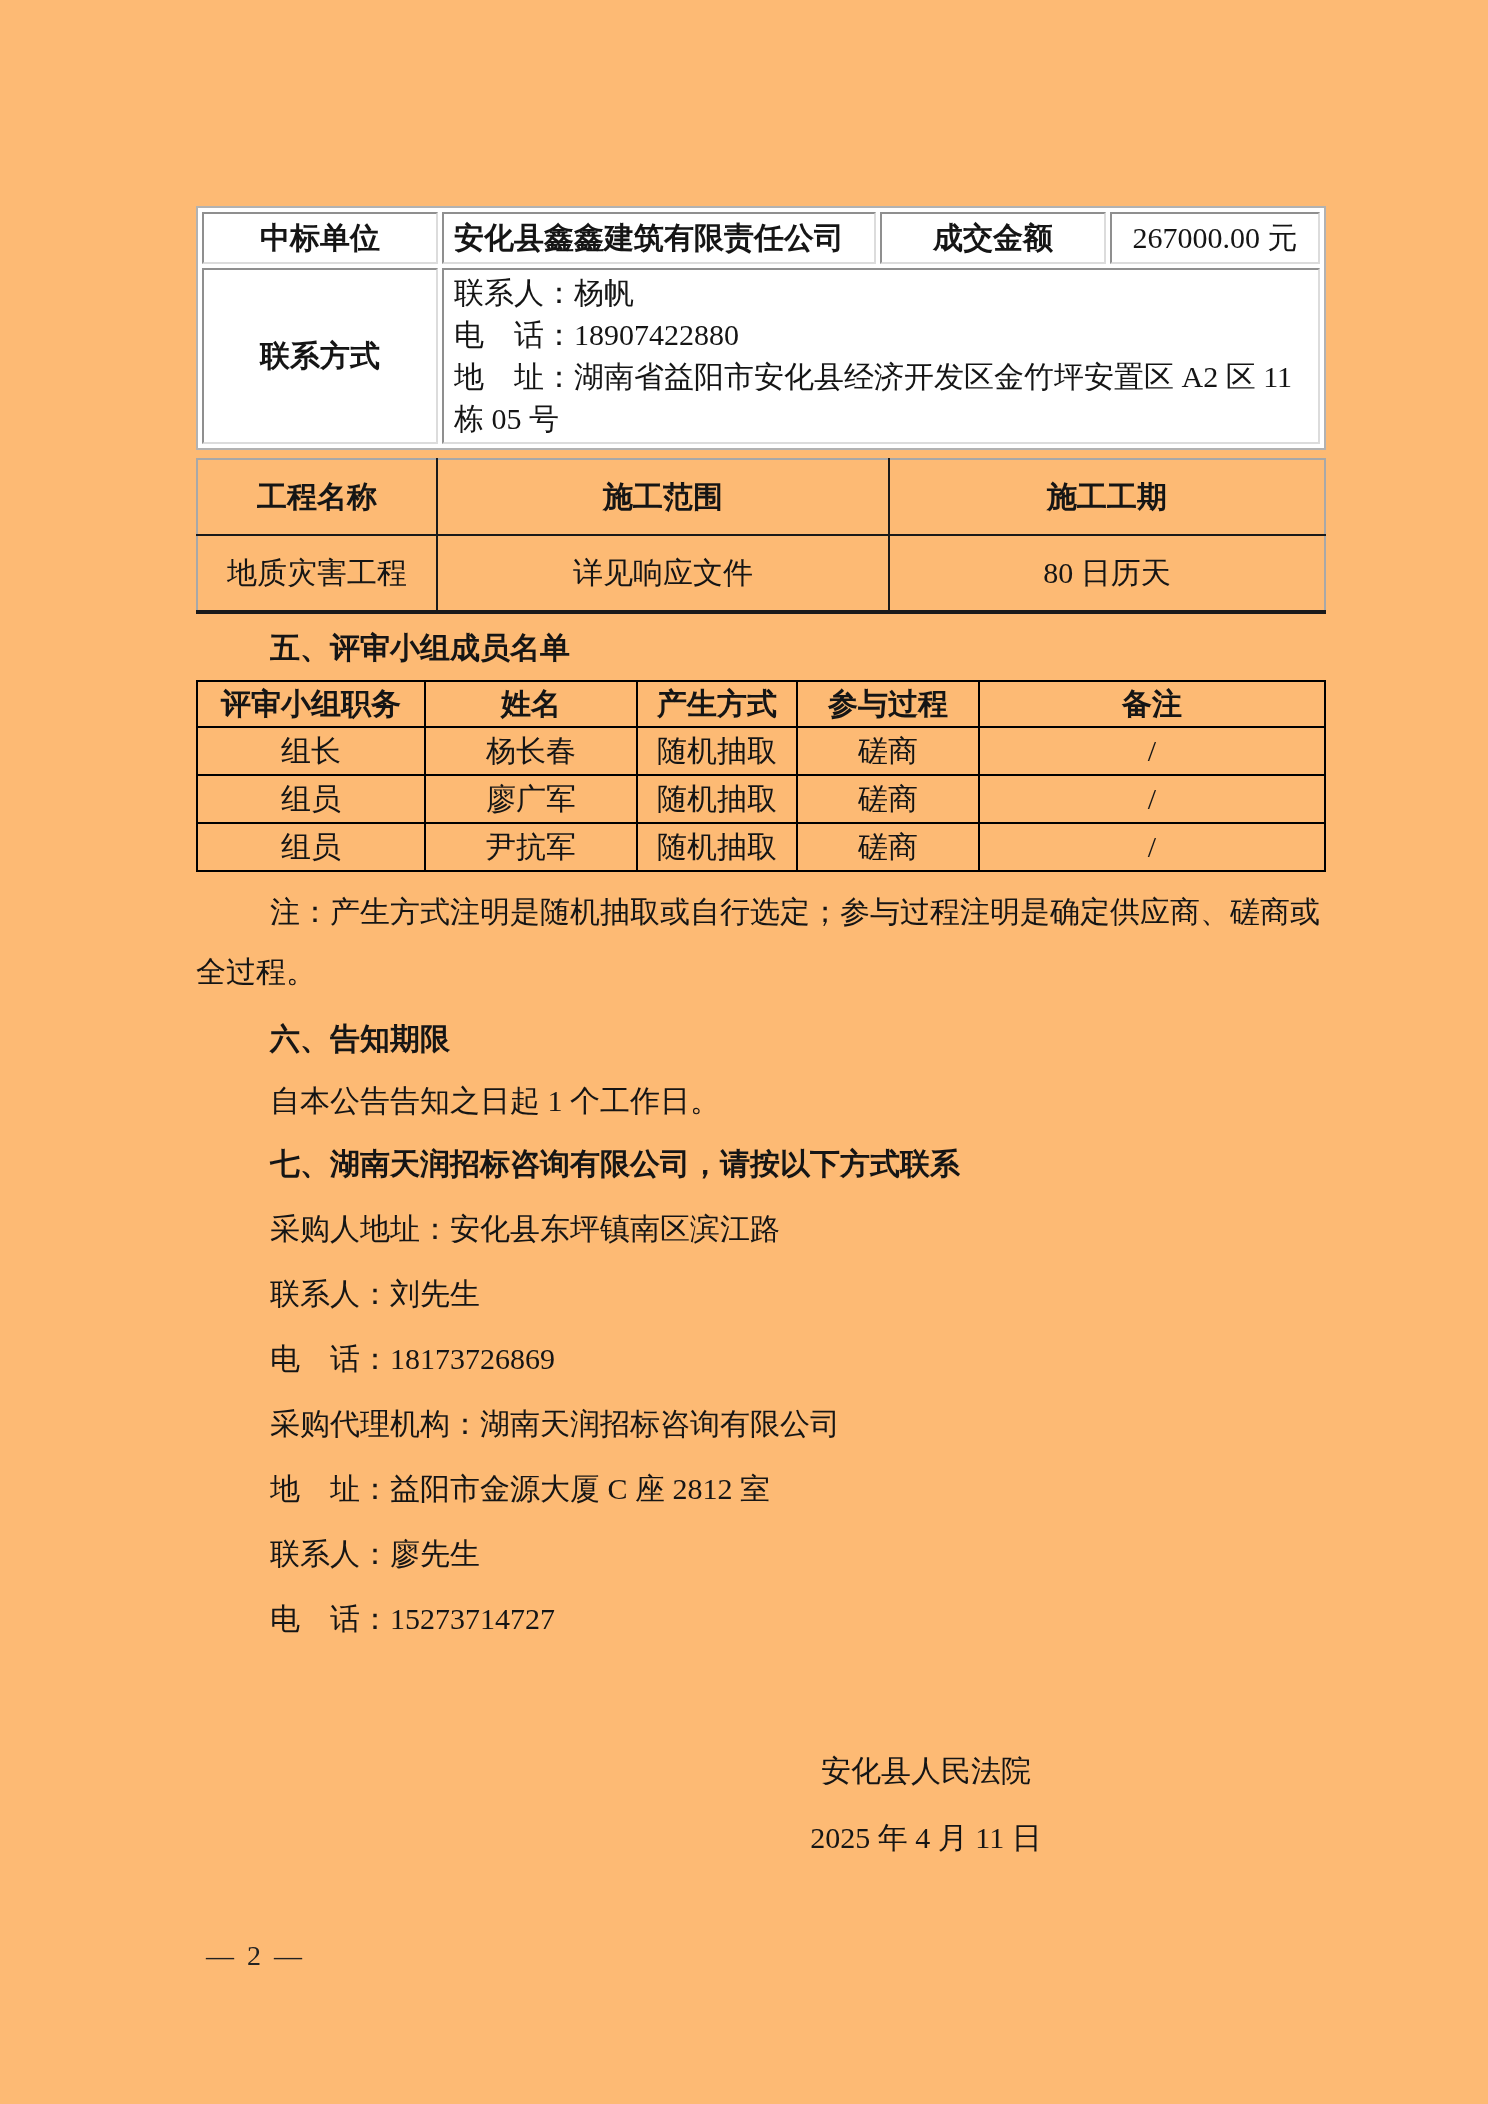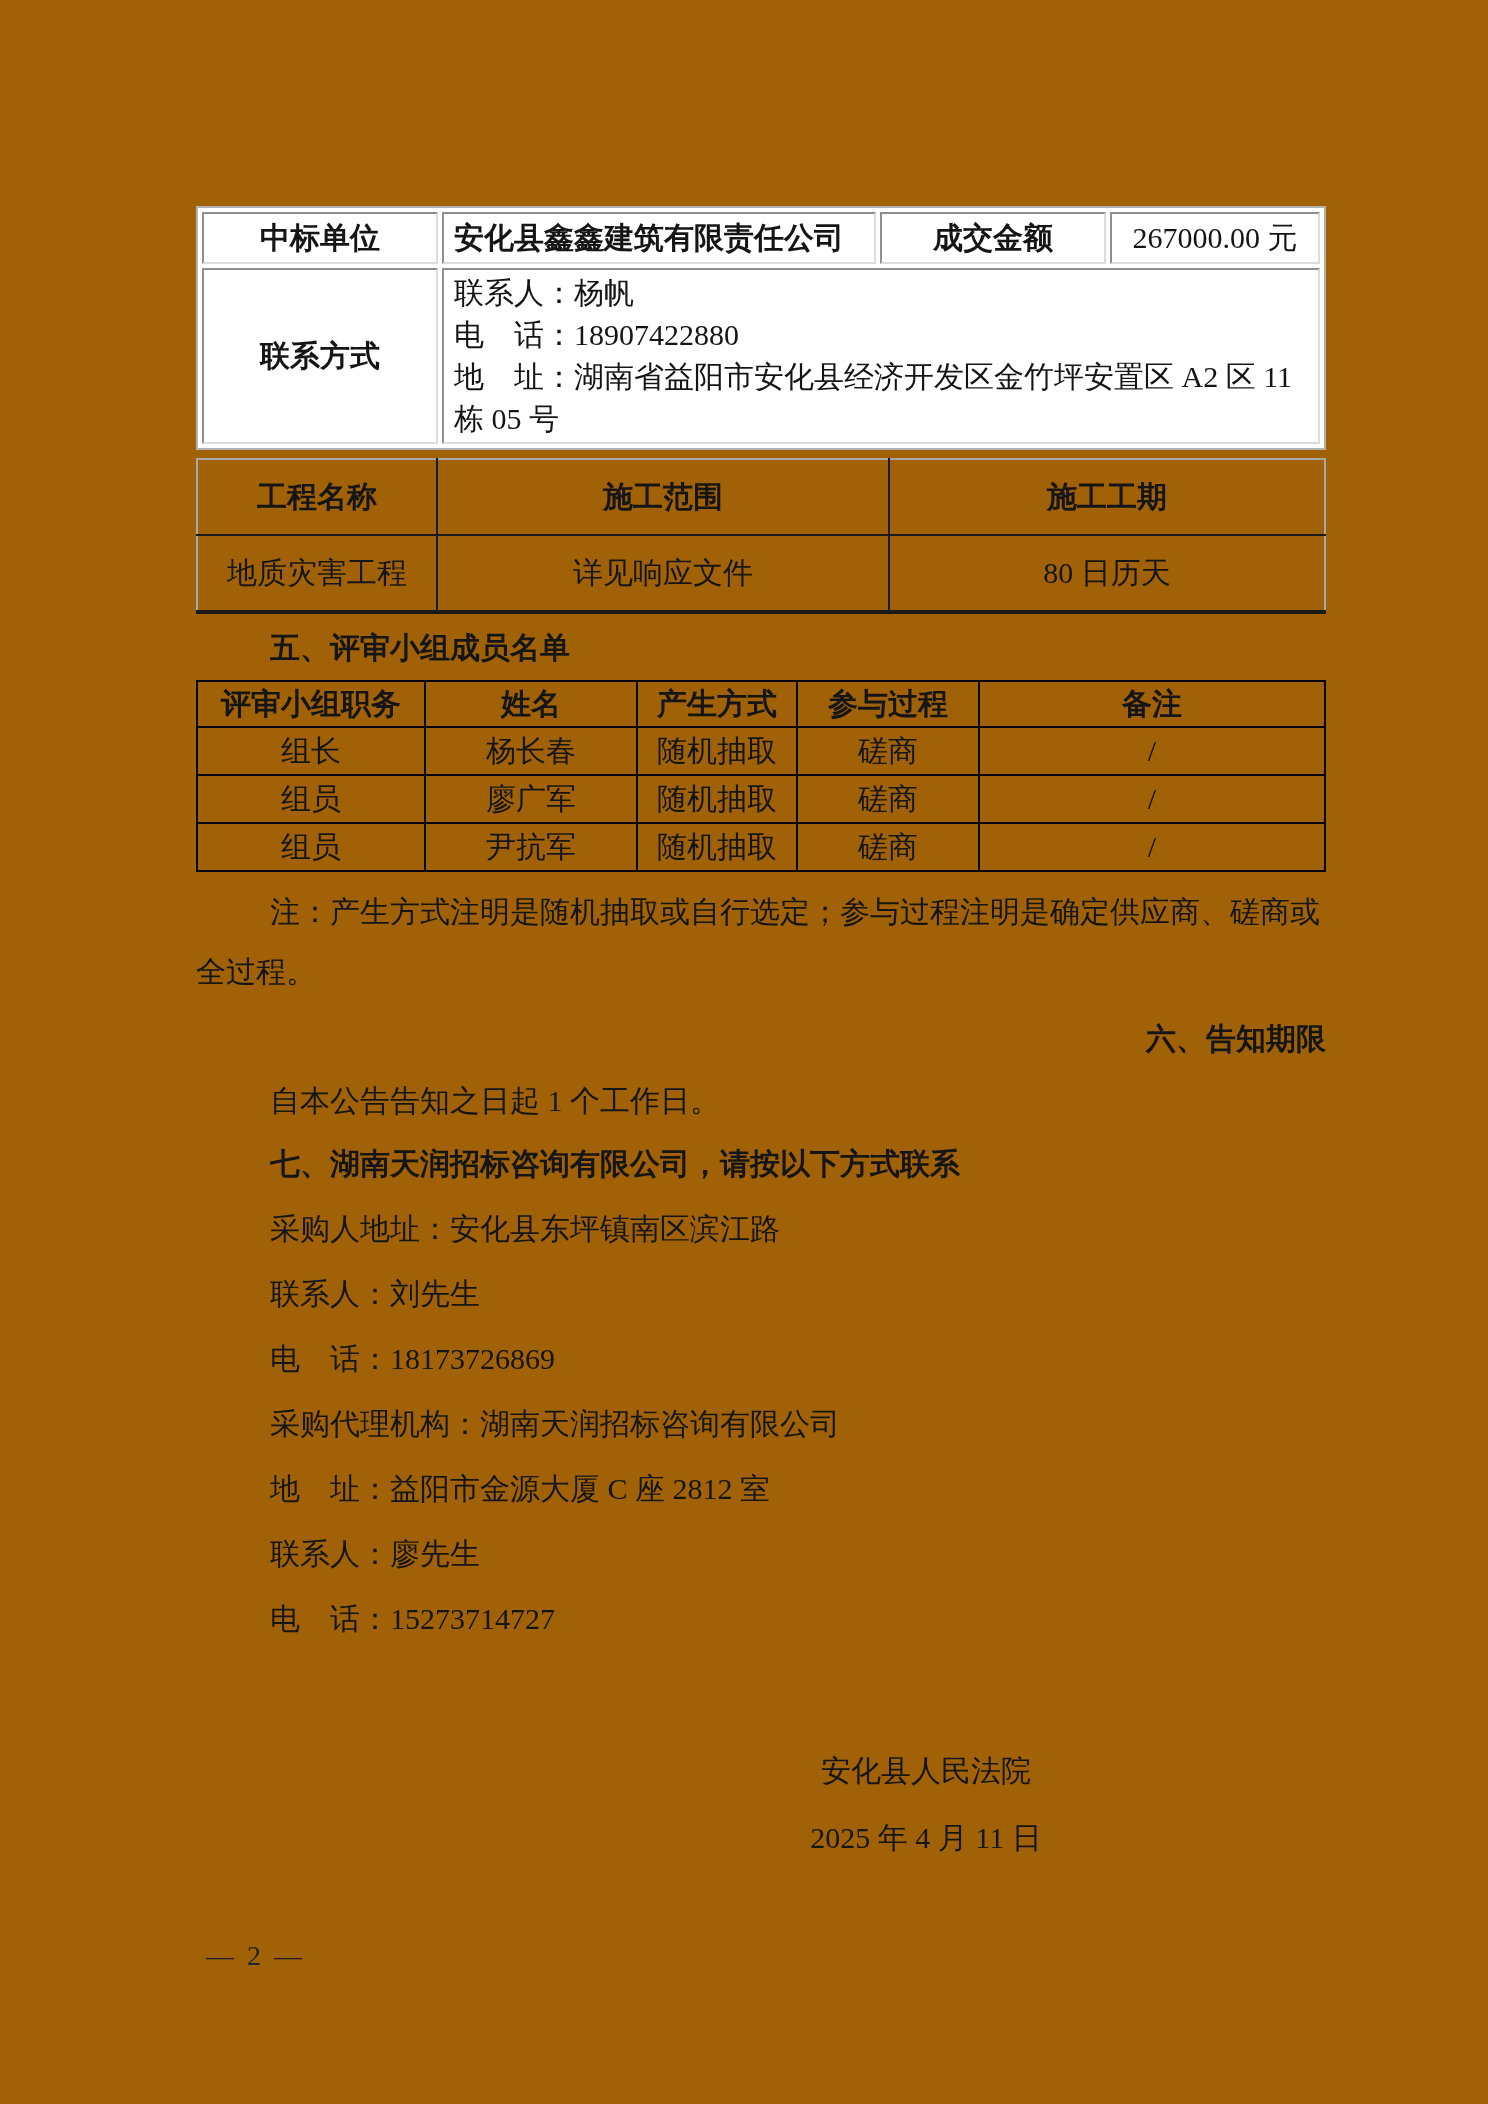--- a/index.html
+++ b/index.html
@@ -1,19 +1,19 @@
 <!DOCTYPE html>
 <html><head>
 <meta charset="utf-8">
 <style>
   html,body{margin:0;padding:0;background:#ffffff;}
   .page{
     position:relative;
     width:1488px;height:2104px;
-    background:#a16207;
+    background:#fdba74;
     box-sizing:border-box;
     padding:206px 162px 0 196px;
     font-family:"Liberation Serif","DejaVu Serif",serif;
     font-size:30px;
     color:#151515;
     overflow:hidden;
   }
   table{width:100%;table-layout:fixed;}
   td{vertical-align:middle;overflow:hidden;}
   .bold{font-weight:bold;}
@@ -58,21 +58,21 @@
     text-align:center;
     height:44px;
   }
   .tbl-panel tr.head td{height:42px;font-weight:bold;}
 
   
   .h-section{margin-top:12px;line-height:44px;text-indent:74px;font-weight:bold;}
   .note-line{line-height:60px;}
   .note-first{margin-top:10px;}
   .indent{text-indent:74px;}
-  .h-six{margin-top:6px;line-height:62px;text-indent:74px;font-weight:bold;text-align:right;}
+  .h-six{margin-top:6px;line-height:62px;text-indent:74px;font-weight:bold;}
   .body-line{line-height:62px;text-indent:74px;}
   .h-seven{line-height:64px;text-indent:74px;font-weight:bold;}
   .contact-line{line-height:65px;text-indent:74px;}
 
   .sig{margin-top:86px;margin-left:520px;width:420px;text-align:center;}
   .sig-line{line-height:67px;}
 
   .pagenum{
     position:absolute;left:206px;top:1940px;
     font-size:28px;letter-spacing:3px;color:#222;

